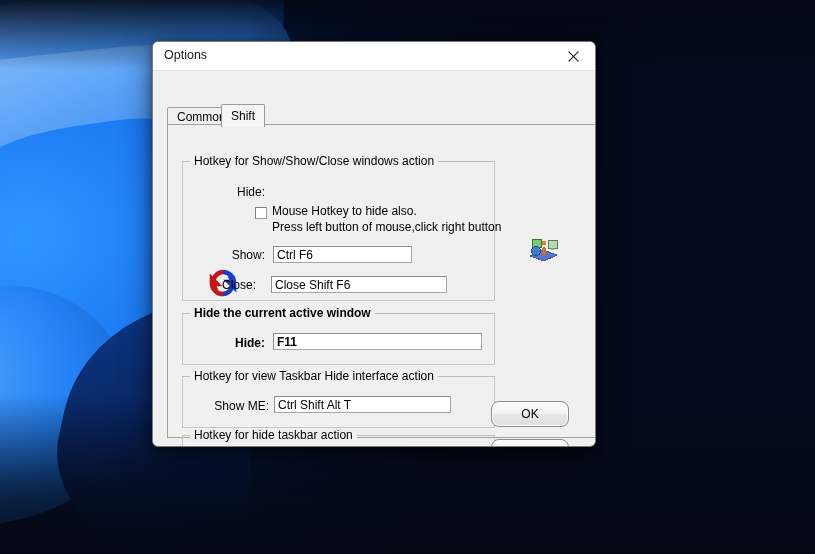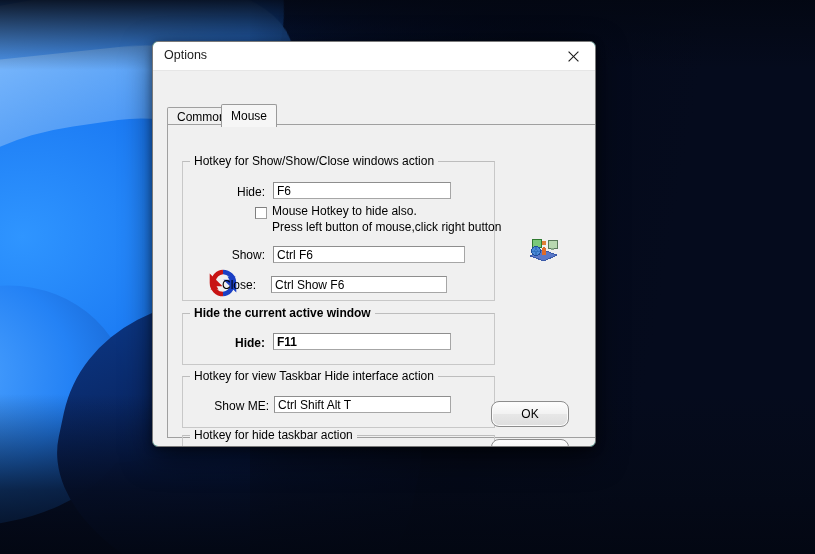--- a/index.html
+++ b/index.html
@@ -327,57 +327,56 @@
           <line x1="0.6" y1="0.6" x2="10.4" y2="10.4" stroke="#1a1a1a" stroke-width="1.1"></line>
           <line x1="10.4" y1="0.6" x2="0.6" y2="10.4" stroke="#1a1a1a" stroke-width="1.1"></line>
         </svg>
       </div>
     </div>
 
     <div class="dialog-body">
 
       <div class="tabstrip">
         <div class="tab" id="tab-common">Common</div>
-        <div class="tab active" id="tab-hotkey">Mouse</div>
+        <div class="tab active" id="tab-hotkey">Shift</div>
       </div>
 
       <div class="tabpanel">
 
         <div class="groupbox" id="grp-hideshowclose">
           <div class="group-title">Hotkey for Show/Show/Close windows action</div>
 
           <div id="refresh-icon">
             <svg width="30" height="30" viewBox="0 0 30 30" aria-hidden="true">
               <path d="M15 4 A11 11 0 0 1 26 15 L26 19 L21 14 L26 14" fill="none" stroke="#1a3fc4" stroke-width="4.6" stroke-linejoin="miter"></path>
               <path d="M15 26 A11 11 0 0 1 4 15 L4 11 L9 16 L4 16" fill="none" stroke="#c81414" stroke-width="4.6" stroke-linejoin="miter"></path>
               <path d="M24.5 16.5 A10 10 0 0 1 15 26" fill="none" stroke="#1a3fc4" stroke-width="4.6"></path>
               <path d="M5.5 13.5 A10 10 0 0 1 15 4" fill="none" stroke="#c81414" stroke-width="4.6"></path>
               <polygon points="19.5,8.5 27.5,8.5 23.5,15.5" fill="#1a3fc4"></polygon>
               <polygon points="10.5,21.5 2.5,21.5 6.5,14.5" fill="#c81414"></polygon>
             </svg>
           </div>
 
           <div class="fld-label" style="left:36px; top:23px; width:46px;">Hide:</div>
-          <div class="txtfield" style="left:90px; top:20px; width:178px;">F6</div>
 
           <div class="checkbox-box" style="left:72px; top:45px;"></div>
           <div class="chk-label" style="left:89px; top:42px;">Mouse Hotkey to hide also.</div>
           <div class="hint-text" style="left:89px; top:58px;">Press left button of mouse,click right button</div>
 
           <div class="fld-label" style="left:30px; top:86px; width:52px;">Show:</div>
-          <div class="txtfield" style="left:90px; top:84px; width:192px;">Ctrl  F6</div>
+          <div class="txtfield" style="left:90px; top:84px; width:139px;">Ctrl  F6</div>
 
           <div class="fld-label" style="left:30px; top:116px; width:52px;text-align:center;">Close:</div>
-          <div class="txtfield" style="left:88px; top:114px; width:176px;">Ctrl  Show  F6</div>
+          <div class="txtfield" style="left:88px; top:114px; width:176px;">Close  Shift  F6</div>
         </div>
 
         <div class="groupbox" id="grp-activewindow">
           <div class="group-title">Hide the current active window</div>
           <div class="fld-label" style="left:36px; top:22px; width:46px;">Hide:</div>
-          <div class="txtfield" style="left:90px; top:19px; width:178px;">F11</div>
+          <div class="txtfield" style="left:90px; top:19px; width:209px;">F11</div>
         </div>
 
         <div class="groupbox" id="grp-taskbarview">
           <div class="group-title">Hotkey for view Taskbar Hide interface action</div>
           <div class="fld-label" style="left:16px; top:22px; width:70px;">Show ME:</div>
           <div class="txtfield" style="left:91px; top:19px; width:177px;">Ctrl  Shift  Alt  T</div>
         </div>
 
         <div class="groupbox" id="grp-hidetaskbar">
           <div class="group-title">Hotkey for hide taskbar action</div>

